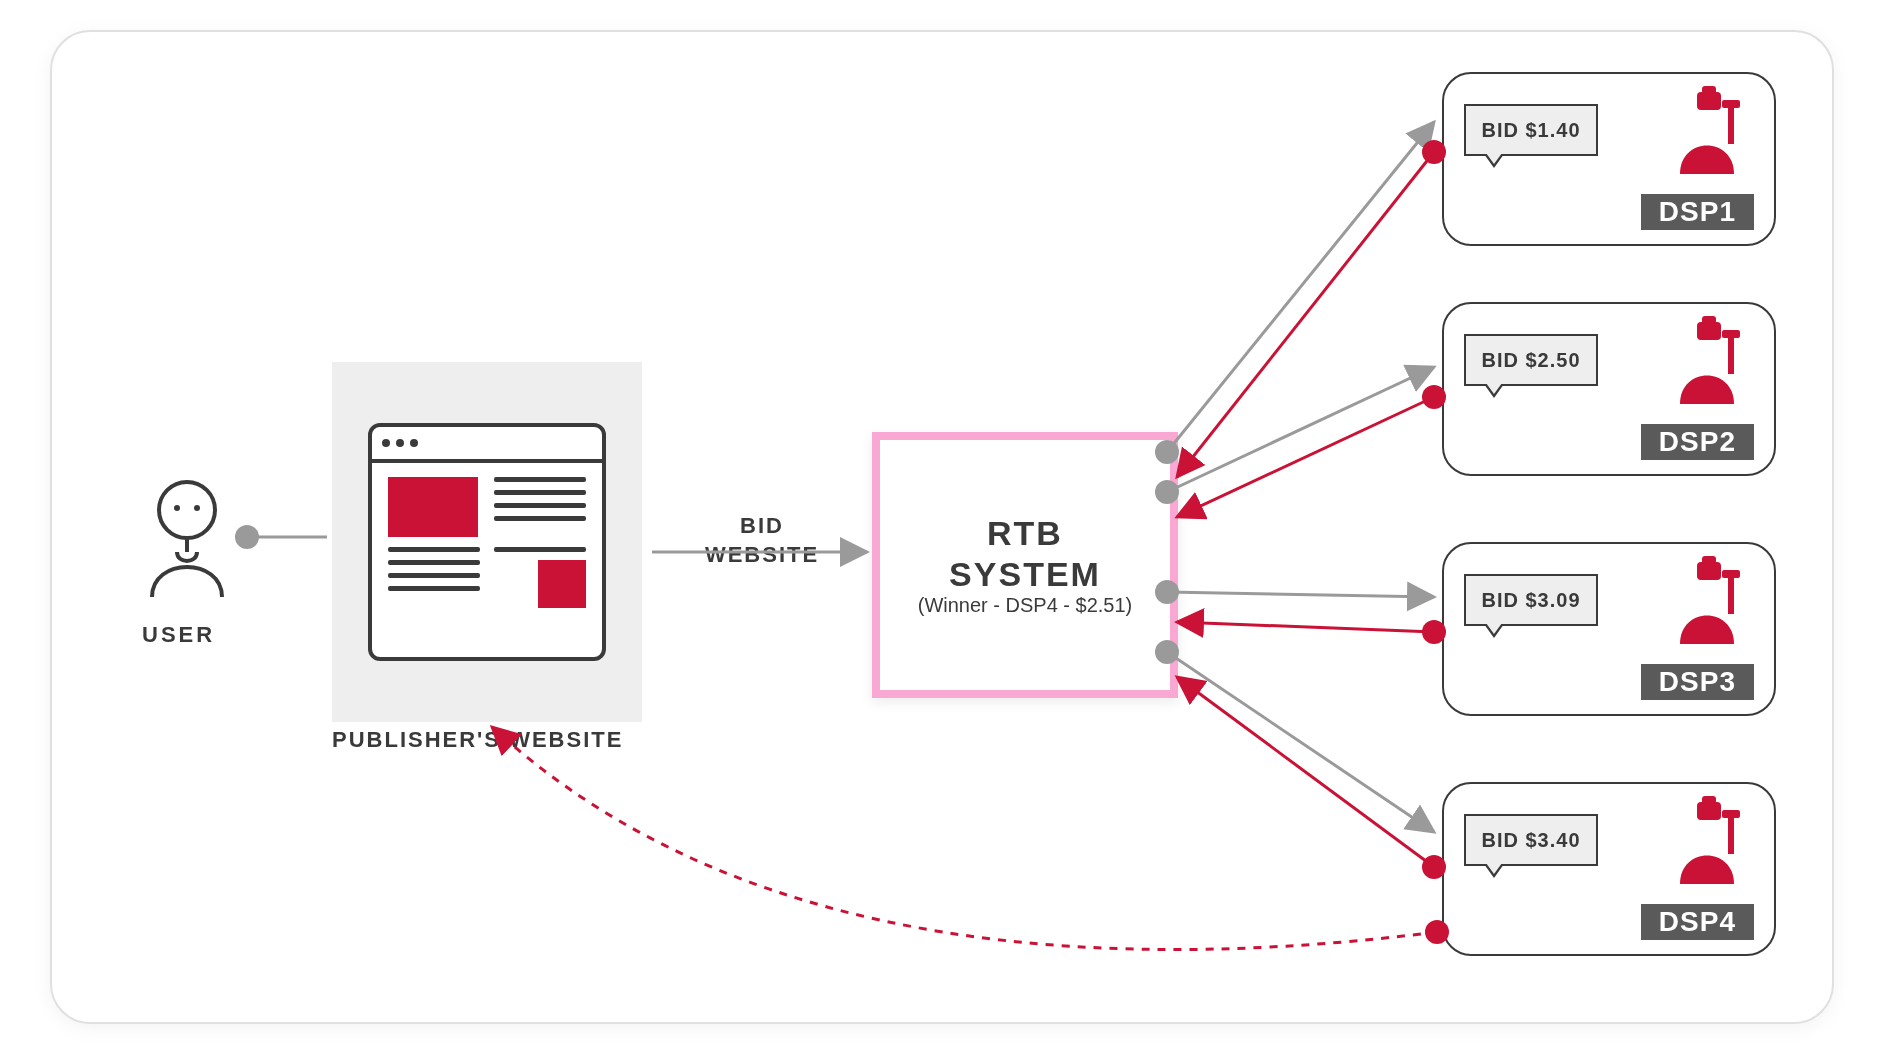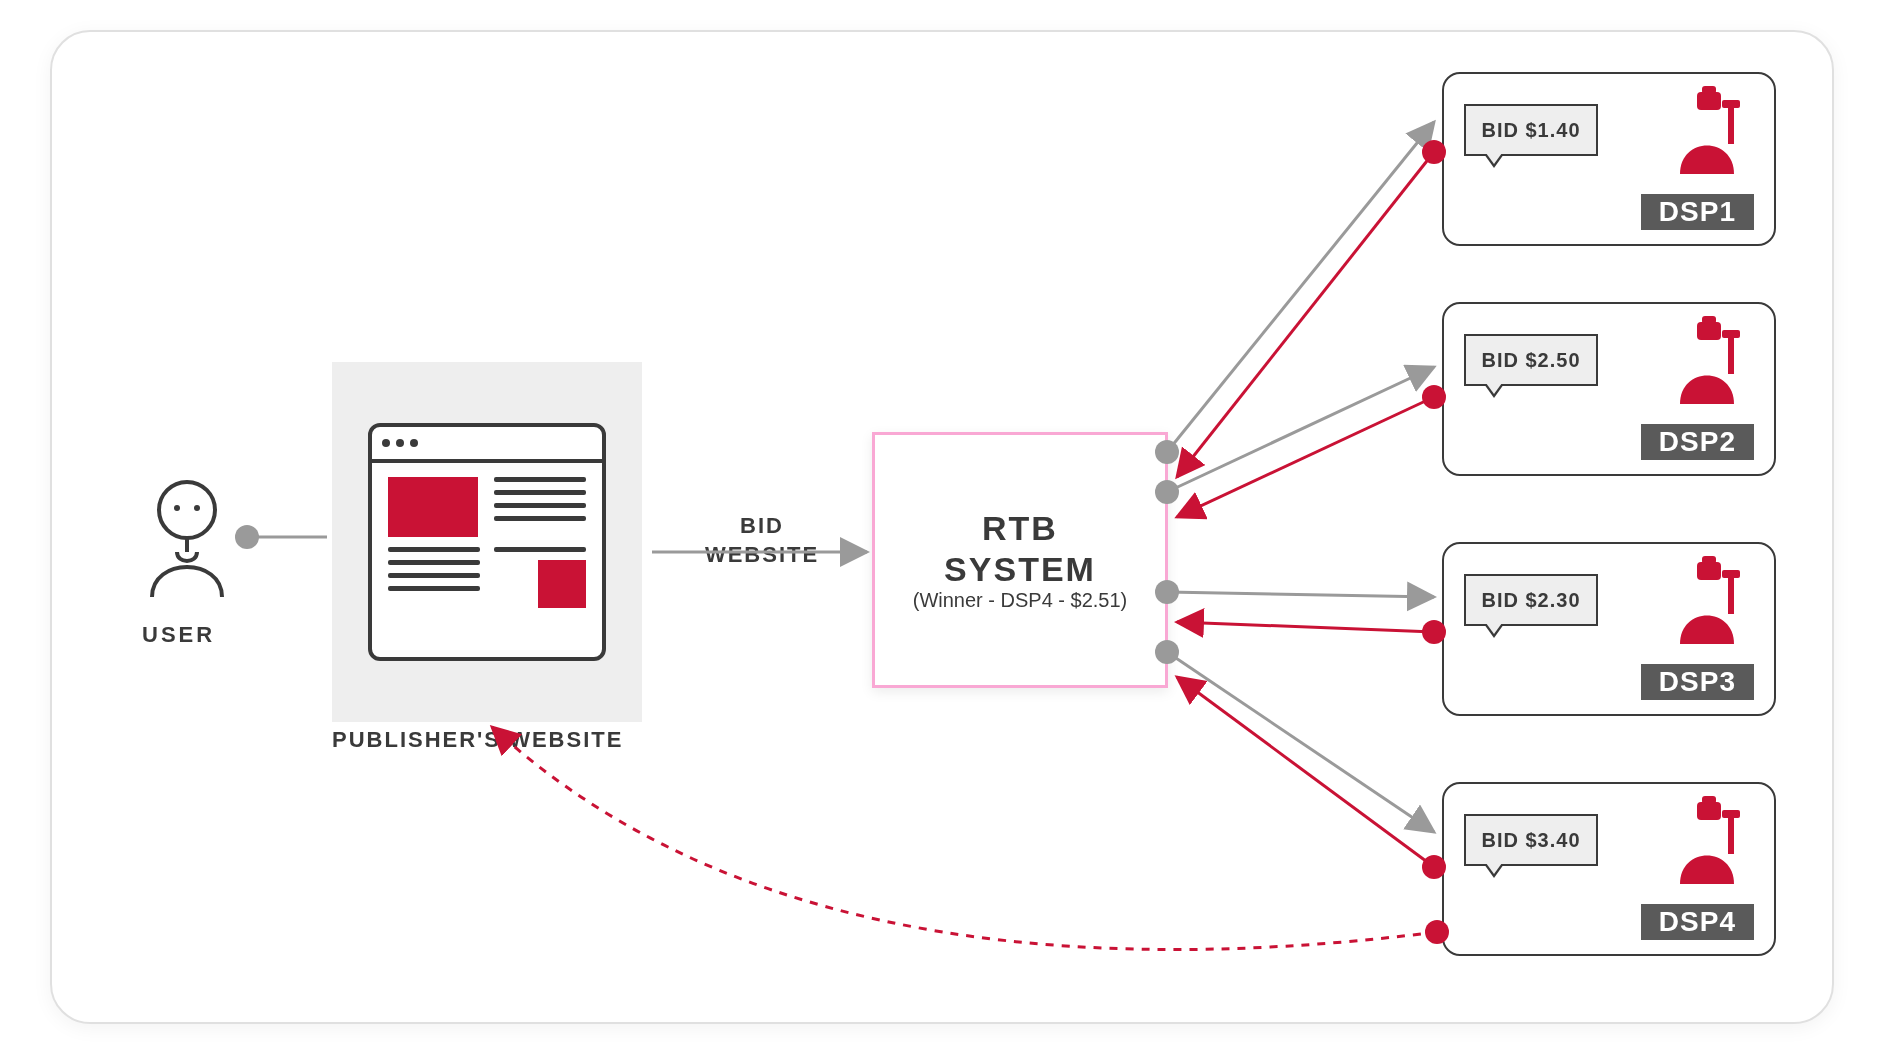--- a/index.html
+++ b/index.html
@@ -119,21 +119,21 @@
     color: #3a3a3a;
     letter-spacing: 2px;
     line-height: 1.3;
   }
   .rtb-system {
     position: absolute;
     left: 820px;
     top: 400px;
     width: 290px;
     height: 250px;
-    border: 3px solid #f9a8d4;
+    border: 8px solid #f9a8d4;
     background: #ffffff;
     display: flex;
     flex-direction: column;
     align-items: center;
     justify-content: center;
     box-shadow: 0 4px 12px rgba(0,0,0,0.08);
   }
   .rtb-title {
     font-size: 34px;
     font-weight: 700;
@@ -145,21 +145,21 @@
   .rtb-sub {
     font-size: 20px;
     color: #3a3a3a;
     text-align: center;
   }
   .dsp-box {
     position: absolute;
     width: 330px;
     height: 170px;
     border: 2px solid #3a3a3a;
-    border-radius: 18px;
+    border-radius: 29px;
     background: #ffffff;
   }
   .bid-bubble {
     position: absolute;
     left: 20px;
     top: 30px;
     width: 130px;
     height: 48px;
     background: #eeeeee;
     border: 2px solid #3a3a3a;
@@ -298,21 +298,21 @@
           <rect x="30" y="0" width="14" height="8" rx="3" fill="#C91235"></rect>
           <path d="M 8 88 C 8 50 62 50 62 88 Z" fill="#C91235"></path>
           <rect x="56" y="18" width="6" height="40" fill="#C91235"></rect>
           <rect x="50" y="14" width="18" height="8" rx="2" fill="#C91235"></rect>
         </svg>
       </div>
       <div class="dsp-label">DSP2</div>
     </div>
 
     <div class="dsp-box" style="left:1390px; top:510px;">
-      <div class="bid-bubble">BID $2.30</div>
+      <div class="bid-bubble">BID $3.09</div>
       <div class="dsp-person">
         <svg width="70" height="90" viewBox="0 0 70 90">
           <rect x="25" y="6" width="24" height="18" rx="4" fill="#C91235"></rect>
           <rect x="30" y="0" width="14" height="8" rx="3" fill="#C91235"></rect>
           <path d="M 8 88 C 8 50 62 50 62 88 Z" fill="#C91235"></path>
           <rect x="56" y="18" width="6" height="40" fill="#C91235"></rect>
           <rect x="50" y="14" width="18" height="8" rx="2" fill="#C91235"></rect>
         </svg>
       </div>
       <div class="dsp-label">DSP3</div>

